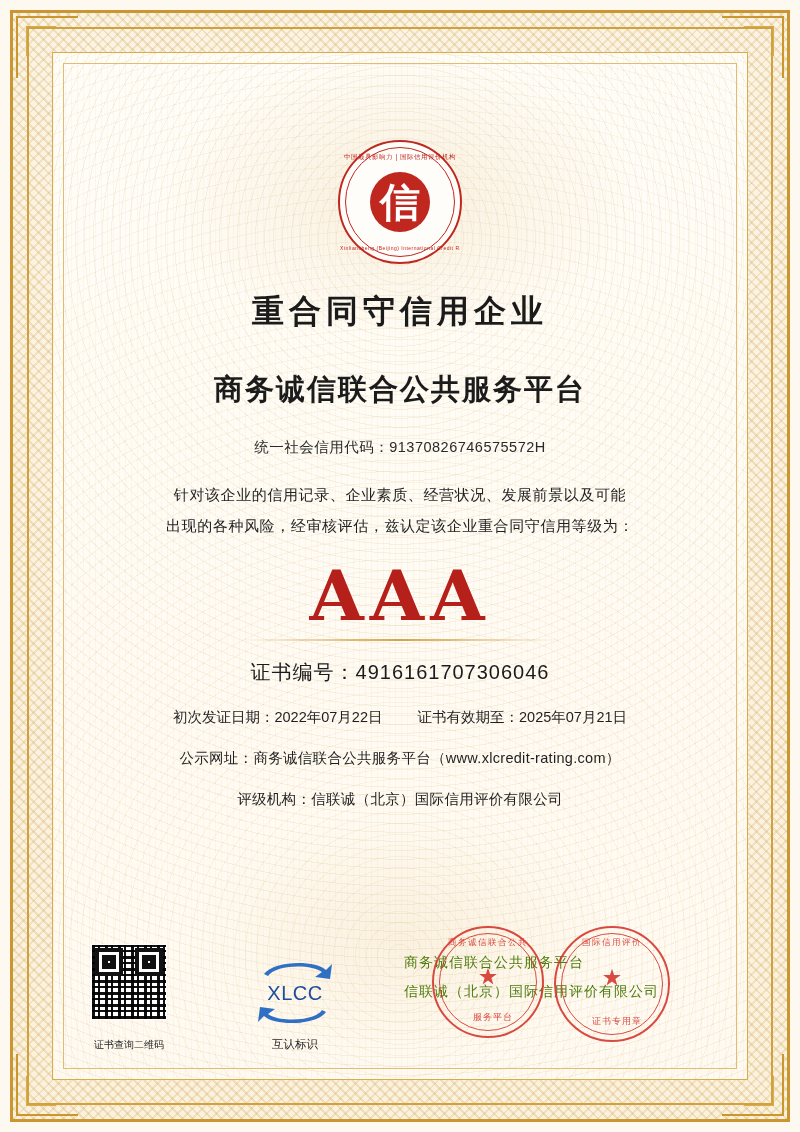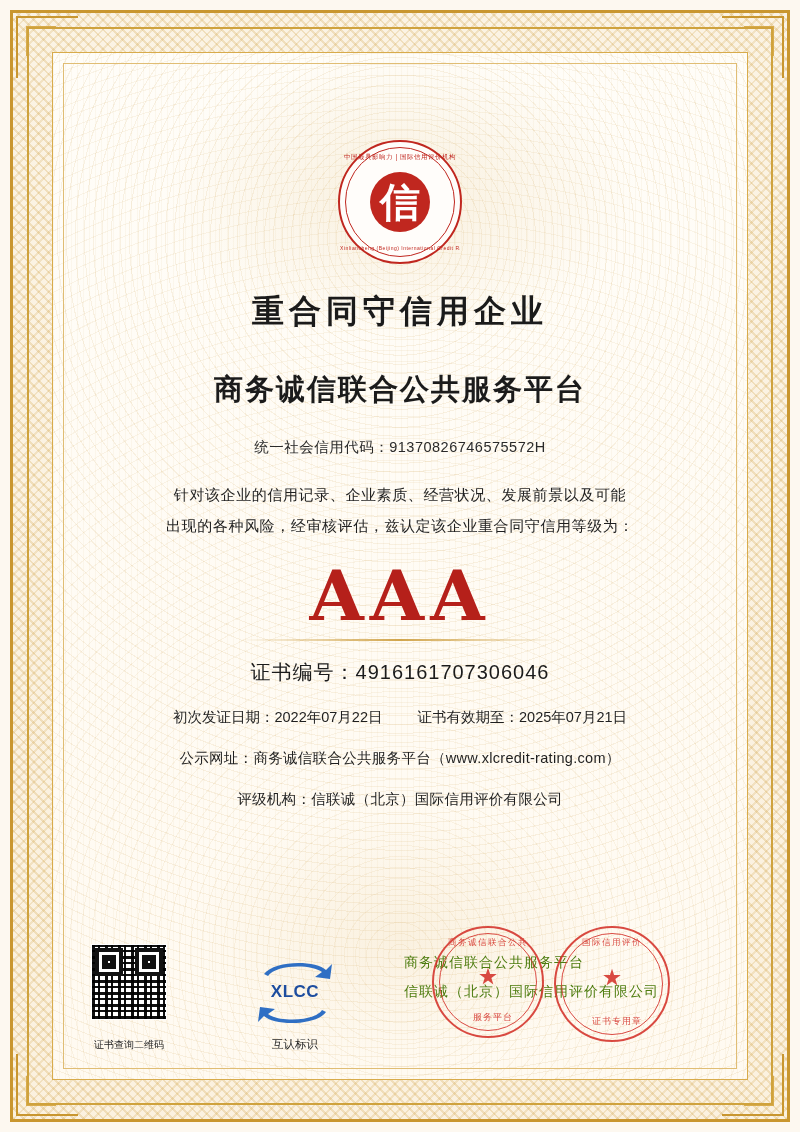--- a/index.html
+++ b/index.html
@@ -311,22 +311,22 @@
   }
   .xlcc-logo {
     position: relative;
     width: 88px;
     height: 74px;
     margin: 0 auto;
   }
   .xlcc-text {
     position: absolute;
     left: 0; right: 0; top: 26px;
-    font-size: 17px;
-    font-weight: bold;
+    font-size: 20px;
+    font-weight: normal;
     color: #1d4d9f;
     letter-spacing: 0.5px;
   }
   .arrow-t, .arrow-b {
     position: absolute;
     width: 78px;
     height: 22px;
     left: 5px;
     color: #2f6fc4;
   }

